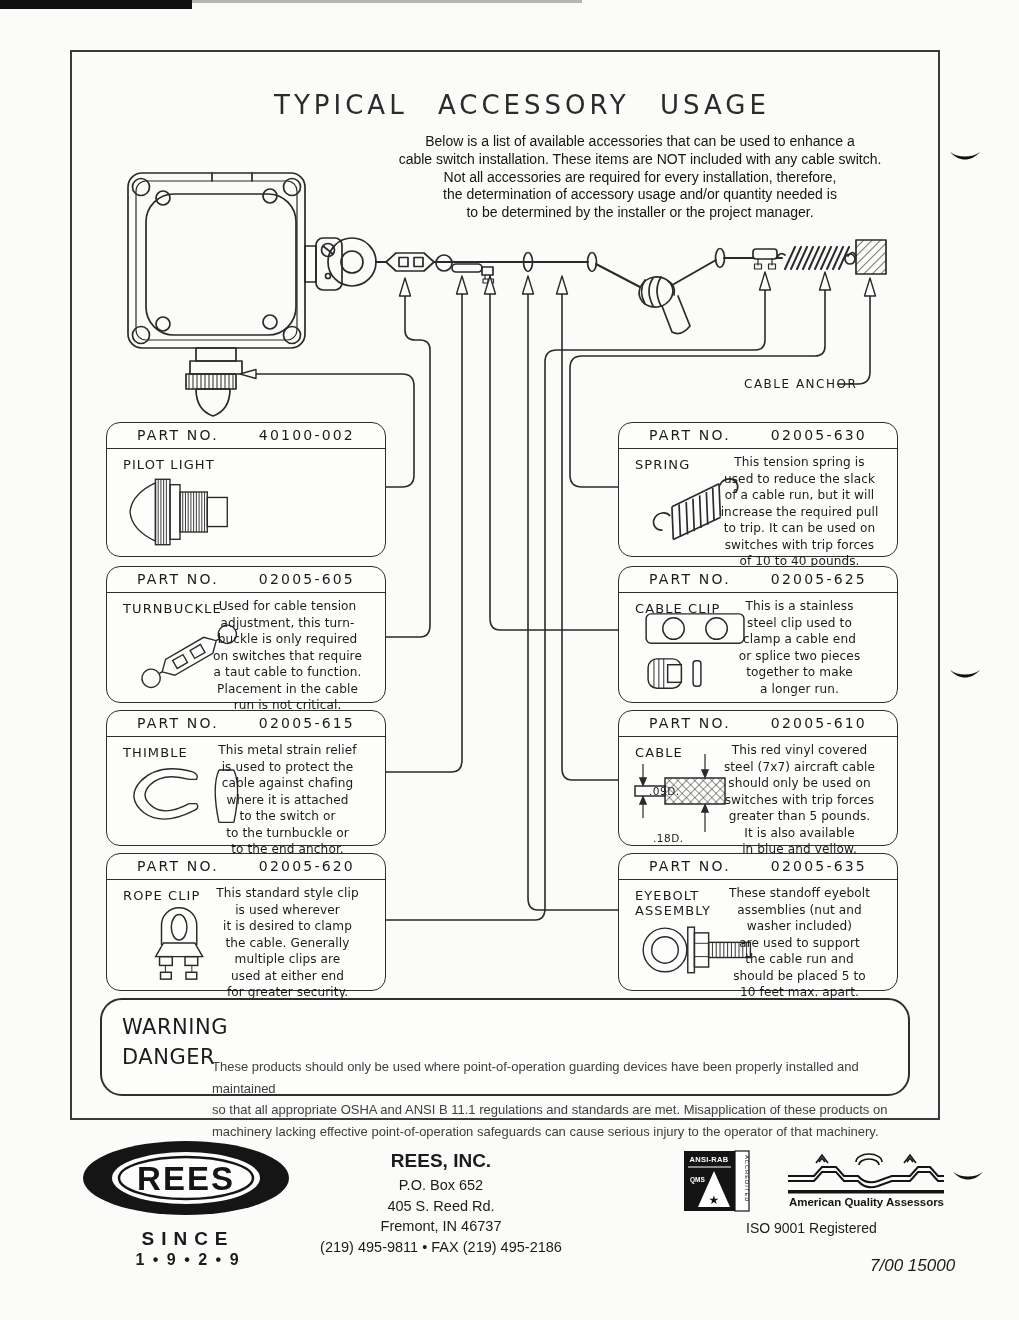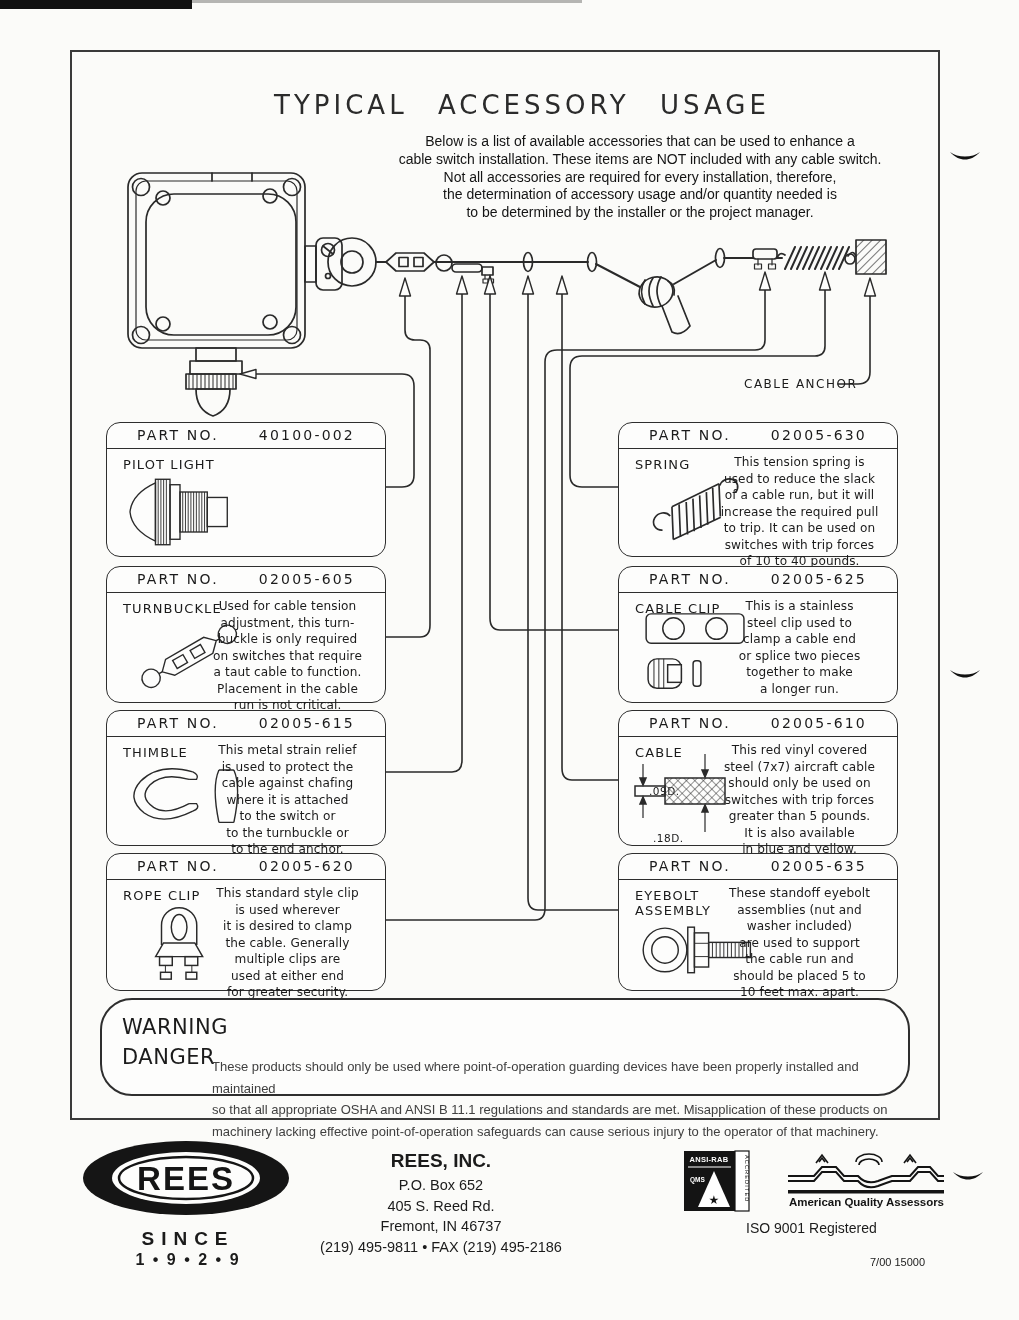--- a/index.html
+++ b/index.html
@@ -33,34 +33,34 @@
   .dim{position:absolute;font-size:10.5px;letter-spacing:0.5px;}
   .pos-l1{left:106px;top:422px;width:278px;height:133px;}
   .pos-l2{left:106px;top:566px;width:278px;height:135px;}
   .pos-l3{left:106px;top:710px;width:278px;height:134px;}
   .pos-l4{left:106px;top:853px;width:278px;height:136px;}
   .pos-r1{left:618px;top:422px;width:278px;height:133px;}
   .pos-r2{left:618px;top:566px;width:278px;height:135px;}
   .pos-r3{left:618px;top:710px;width:278px;height:134px;}
   .pos-r4{left:618px;top:853px;width:278px;height:136px;}
   
-  #warning-box{left:100px;top:998px;width:806px;height:94px;border:2px solid #2e2e2e;border-radius:32px;
+  #warning-box{left:100px;top:998px;width:806px;height:94px;border:2px solid #2e2e2e;border-radius:22px;
          background:#fdfdfc;z-index:2;}
   #warn-words{position:absolute;left:20px;top:12px;font-size:21px;letter-spacing:0.5px;line-height:30px;
          font-family:"DejaVu Sans",sans-serif;}
   #warn-text{position:absolute;left:110px;top:11px;width:684px;font-size:13px;line-height:21.6px;
          white-space:pre-line;color:#404040;margin-top:45px;}
   
   #since{left:114px;top:1228px;width:148px;text-align:center;font-weight:bold;font-size:19px;letter-spacing:7px;}
   #years{left:108px;top:1251px;width:160px;text-align:center;font-weight:bold;font-size:16px;letter-spacing:2px;}
   #company-block{left:308px;top:1150px;width:266px;text-align:center;}
   #company{font-size:19px;font-weight:bold;margin-bottom:3px;}
   .addr{font-size:14.5px;line-height:20.5px;}
   #iso{left:746px;top:1220px;font-size:14px;}
-  #doc-code{left:870px;top:1256px;font-size:11px;}
+  #doc-code{left:870px;top:1256px;font-size:17px;font-style:italic;}
 </style>
 </head>
 <body>
 
 <div id="stage">
 
   <div class="abs" id="bar-top"></div>
   <div class="abs" id="bar-top2"></div>
   <div class="abs" id="sheet"></div>
 

